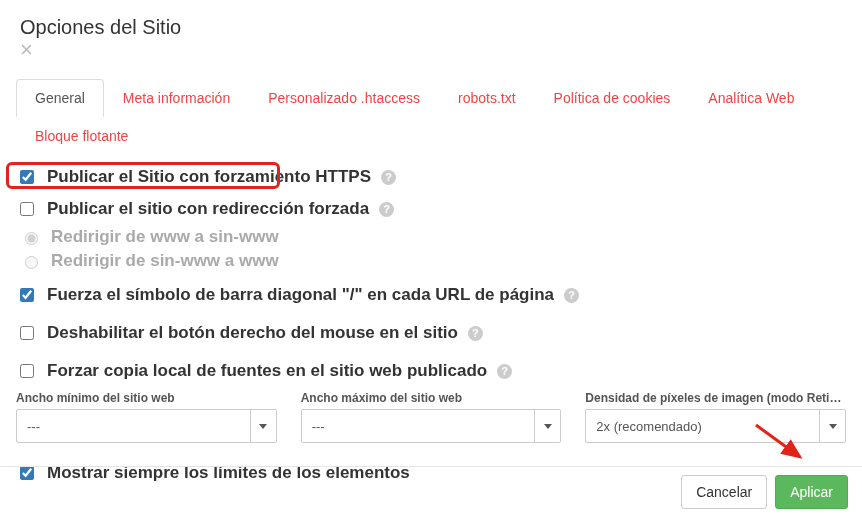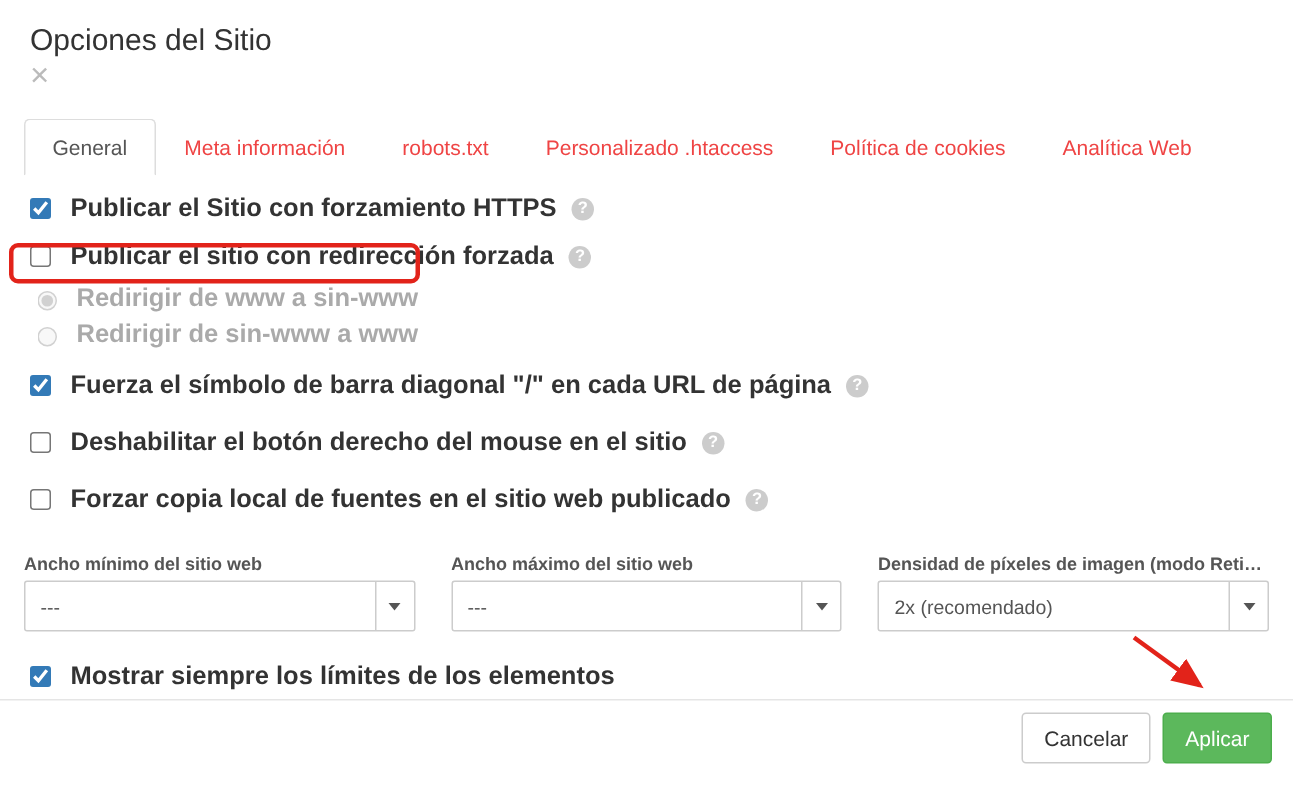--- a/index.html
+++ b/index.html
@@ -10,21 +10,21 @@
   .close-x { font-size: 22px; color: #bbb; cursor: pointer; line-height: 1; }
   .tabs { padding: 10px 16px 0 16px; display: flex; flex-wrap: wrap; gap: 0; }
   .tab { padding: 10px 18px; color: #ef4444; cursor: pointer; font-size: 14px; border: 1px solid transparent; }
   .tab.active { color: #555; border: 1px solid #ddd; border-bottom-color: #fff; border-radius: 4px 4px 0 0; }
   .body { padding: 6px 16px 20px 16px; }
   .option-row { display: flex; align-items: center; padding: 6px 0; gap: 10px; }
   .option-row.disabled { color: #aaa; }
   .option-row label { font-size: 17px; font-weight: bold; }
   .help { display: inline-flex; width: 15px; height: 15px; border-radius: 50%; background: #ccc; color: #fff; font-size: 11px; font-weight: bold; align-items: center; justify-content: center; cursor: pointer; }
   .highlight-box { border: 3px solid #e2231a; border-radius: 6px; position: absolute; left: 6px; width: 274px; height: 27px; top: 162px; pointer-events: none; }
-  .cols { display: flex; gap: 24px; margin-top: 20px; }
+  .cols { display: flex; gap: 24px; margin-top: 4px; }
   .col { flex: 1; display: flex; flex-direction: column; gap: 4px; }
   .field-label { font-size: 12px; font-weight: bold; color: #555; white-space: nowrap; overflow: hidden; text-overflow: ellipsis; }
   .select { display: flex; border: 1px solid #ccc; border-radius: 2px; height: 34px; align-items: center; background: #fff; cursor: pointer; }
   .select-value { flex: 1; padding: 0 10px; font-size: 13px; color: #555; }
   .select-caret { width: 26px; height: 100%; border-left: 1px solid #ccc; display: flex; align-items: center; justify-content: center; color: #555; }
   .caret-down { width: 0; height: 0; border-left: 4px solid transparent; border-right: 4px solid transparent; border-top: 5px solid #555; }
   .footer { position: absolute; bottom: 16px; right: 14px; display: flex; gap: 8px; }
   .btn { padding: 8px 14px; font-size: 14px; border-radius: 3px; cursor: pointer; border: 1px solid #ccc; background: #fff; color: #333; }
   .btn.primary { background: #5cb85c; border-color: #4cae4c; color: #fff; }
   .footer-line { position: absolute; left: 0; right: 0; bottom: 58px; height: 1px; background: #e5e5e5; }
@@ -39,24 +39,25 @@
 
 <div class="dialog">
   <div class="header">
     <div class="title">Opciones del Sitio</div>
     <div class="close-x">×</div>
   </div>
 
   <div class="tabs">
     <div class="tab active">General</div>
     <div class="tab">Meta información</div>
+    <div class="tab">Personalizado .htaccess</div>
     <div class="tab">robots.txt</div>
-    <div class="tab">Personalizado .htaccess</div>
     <div class="tab">Política de cookies</div>
     <div class="tab">Analítica Web</div>
+    <div class="tab">Bloque flotante</div>
   </div>
 
   <div class="body">
     <div class="option-row">
       <input type="checkbox" checked="" style="">
       <label>Publicar el Sitio con forzamiento HTTPS</label>
       <span class="help">?</span>
     </div>
 
     <div class="option-row">

